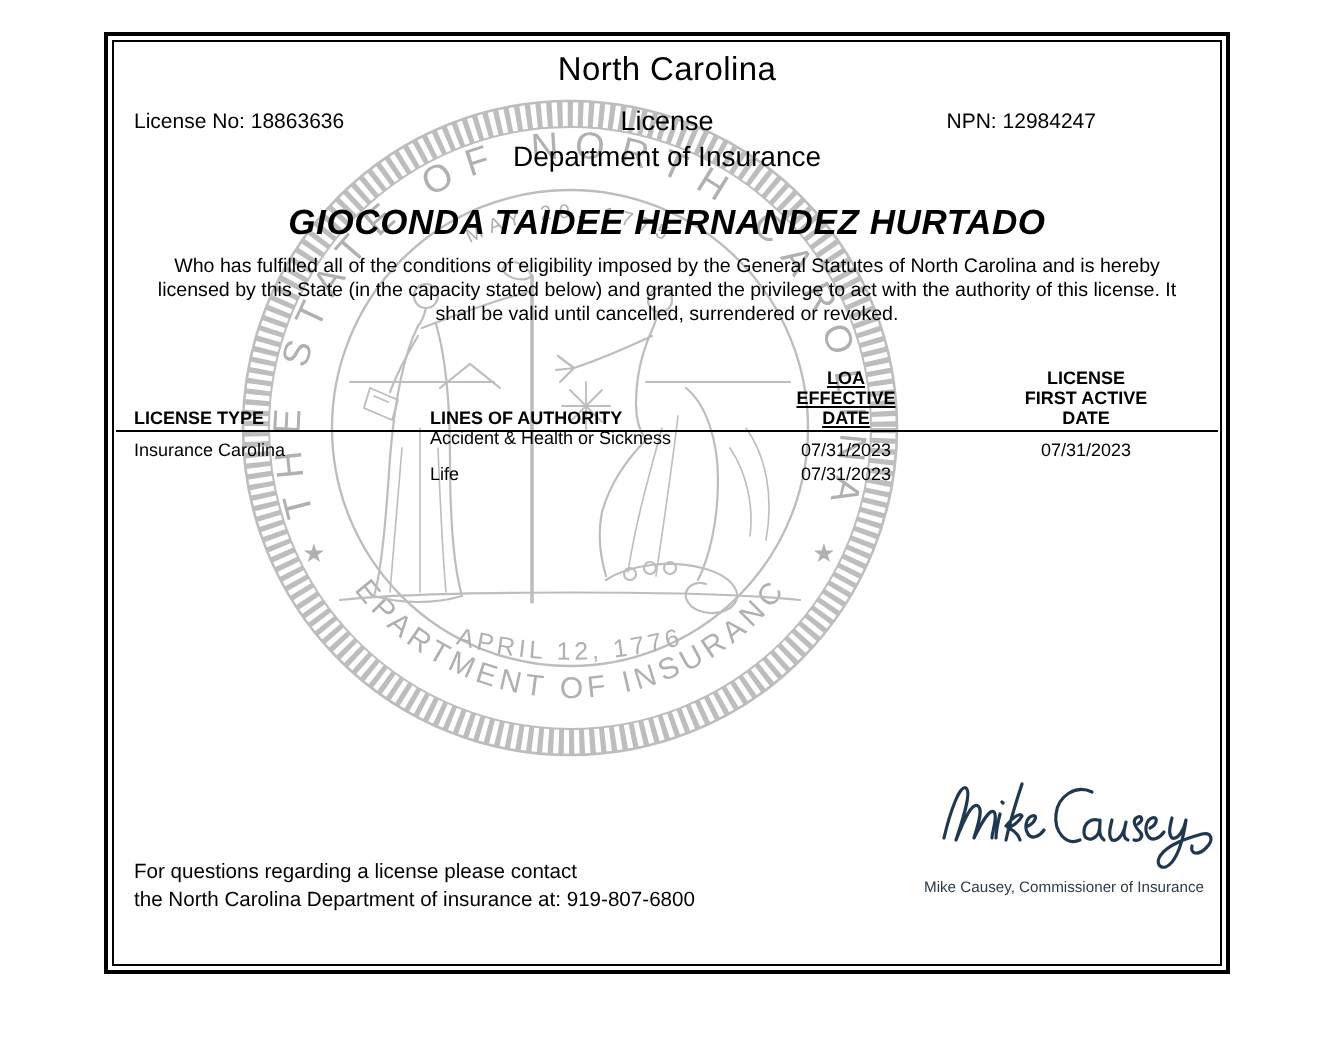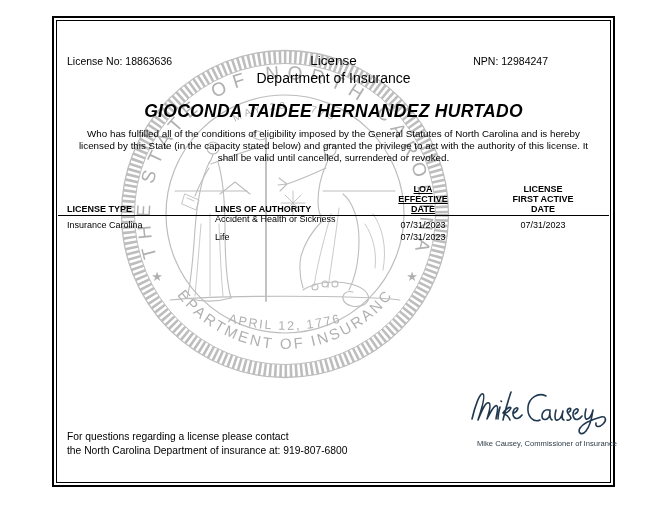--- a/index.html
+++ b/index.html
@@ -21,21 +21,21 @@
   .subtitle{font-size:13.5px;}
   .dept{font-size:14px;}
   .idnum{font-size:10.5px;}
   .name{font-size:17.5px;font-weight:bold;font-style:italic;letter-spacing:.3px;}
   .statement{font-size:9.8px;line-height:12px;text-align:center;}
   .th{font-size:9px;font-weight:bold;white-space:nowrap;}
   .td{font-size:9px;white-space:nowrap;}
   .col-center{width:120px;text-align:center;}
   .rule{border-top:1.5px solid #000;height:0;}
   .contact{font-size:10.3px;line-height:13.5px;}
-  .sig-caption{font-size:7.6px;color:#2e3b47;white-space:nowrap;text-align:center;}
+  .sig-caption{font-size:7.6px;color:#2e3b47;white-space:nowrap;text-align:left;}
   svg{display:block;}
 </style>
 </head>
 <body>
 
 <div class="doc">
   <div class="doc-inner"></div>
 
   <div class="seal-layer" style="left:61px;top:26px;width:340px;height:340px;">
     <svg width="340" height="340" viewBox="0 0 340 340">
@@ -104,20 +104,21 @@
         <circle cx="200" cy="243" r="3"></circle>
           <circle cx="210" cy="240" r="3"></circle>
           <circle cx="220" cy="240" r="3"></circle>
 
         <path d="M 55 256 C 100 251 240 251 285 256"></path>
       </g>
     </svg>
   </div>
 
   <div class="layer">
+    <div class="abs center title" style="top:8px;">North Carolina</div>
 
     <div class="abs idnum" style="left:13px;top:37px;">License No: 18863636</div>
     <div class="abs center subtitle" style="top:35px;">License</div>
     <div class="abs idnum" style="right:65px;top:37px;">NPN: 12984247</div>
 
     <div class="abs center dept" style="top:52px;">Department of Insurance</div>
 
     <div class="abs statement" style="left:18px;right:18px;top:110px;">Who has fulfilled all of the conditions of eligibility imposed by the General Statutes of North Carolina and is hereby licensed by this State (in the capacity stated below) and granted the privilege to act with the authority of this license. It shall be valid until cancelled, surrendered or revoked.</div>
 
     <div class="abs center name" style="top:83px;">GIOCONDA TAIDEE HERNANDEZ HURTADO</div>

